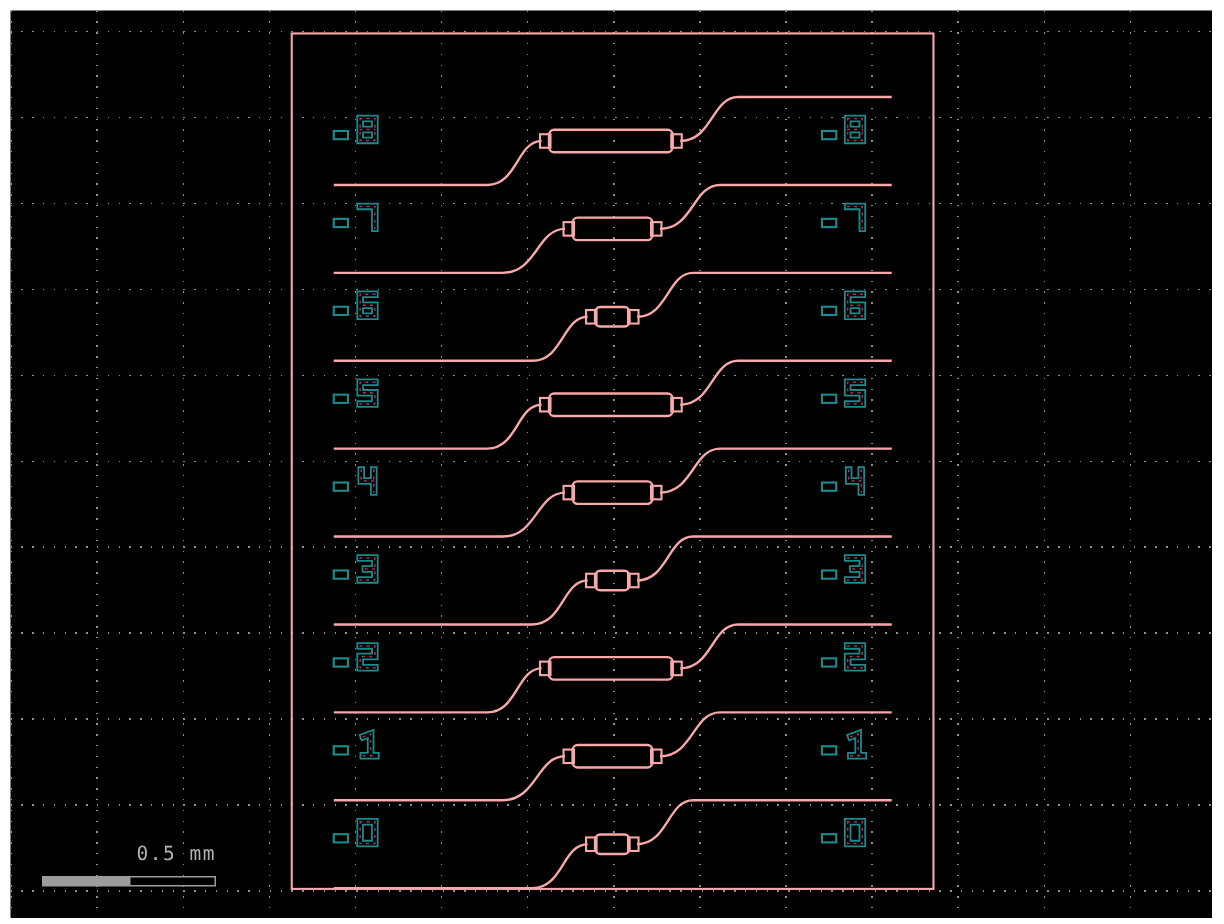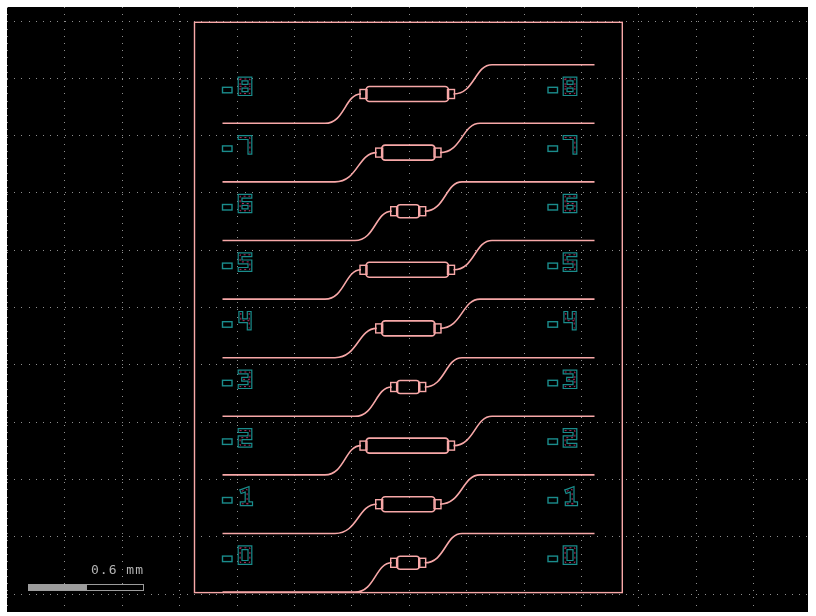--- a/index.html
+++ b/index.html
@@ -225,17 +225,17 @@
         <g>
           <rect x="541" y="549.1" width="9.5" height="5.5" fill="none" stroke="#1a8c8c" stroke-width="1.4"></rect>
           <path d="M558.1,540.8 L567.9,540.8 L567.9,555.4 L558.1,555.4 L558.1,540.8 L558.1,541.9" fill="none" stroke-linecap="square" stroke-linejoin="miter" stroke="#1a8c8c" stroke-width="5"></path>
           <path d="M558.1,540.8 L567.9,540.8 L567.9,555.4 L558.1,555.4 L558.1,540.8 L558.1,541.9" fill="none" stroke-linecap="square" stroke-linejoin="miter" stroke="#000000" stroke-width="2.6"></path>
           <path d="M558.1,540.8 L567.9,540.8 L567.9,555.4 L558.1,555.4 L558.1,540.8 L558.1,541.9" fill="none" stroke-linecap="square" stroke-linejoin="miter" stroke="#b03060" stroke-width="1" stroke-dasharray="1 3.8"></path>
         </g>
       </g>
     </svg>
 
   <div>
-    <div class="scalebar-label">0.6 mm</div>
+    <div class="scalebar-label">0.5 mm</div>
     <div class="scalebar-fill"></div>
     <div class="scalebar-outline"></div>
   </div>
 </div>
 
 </body></html>

